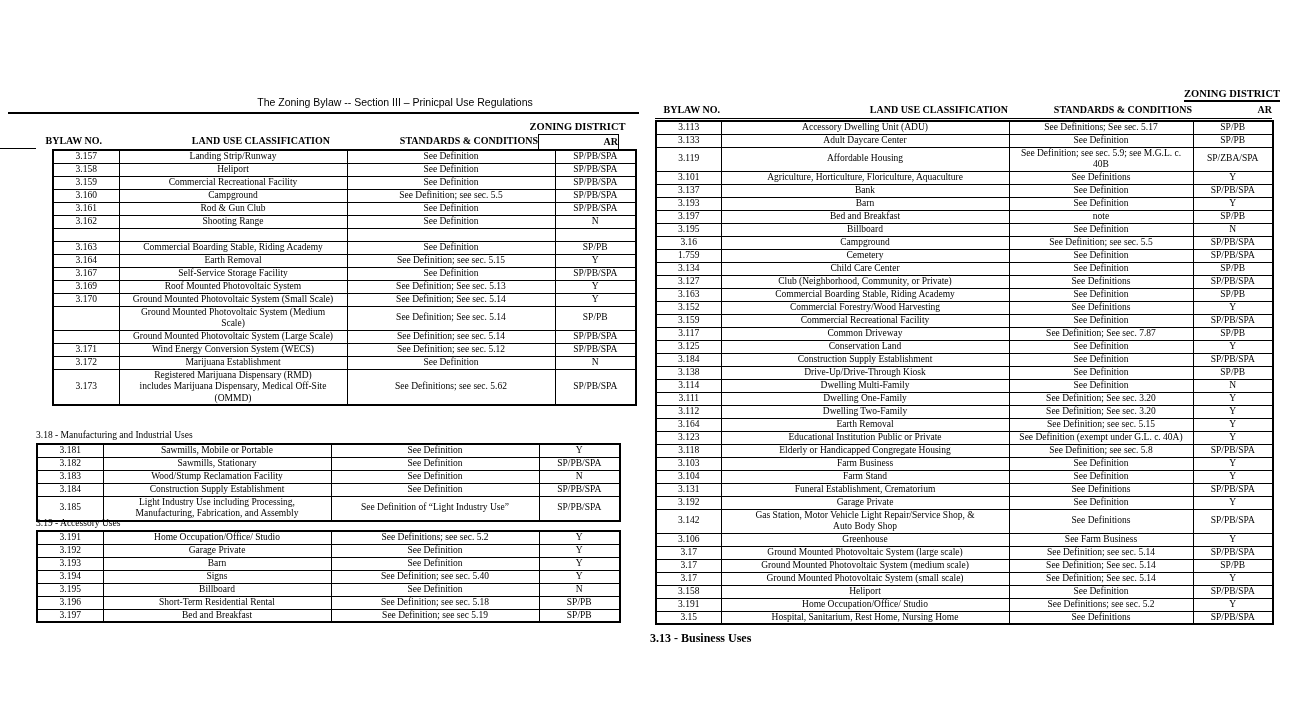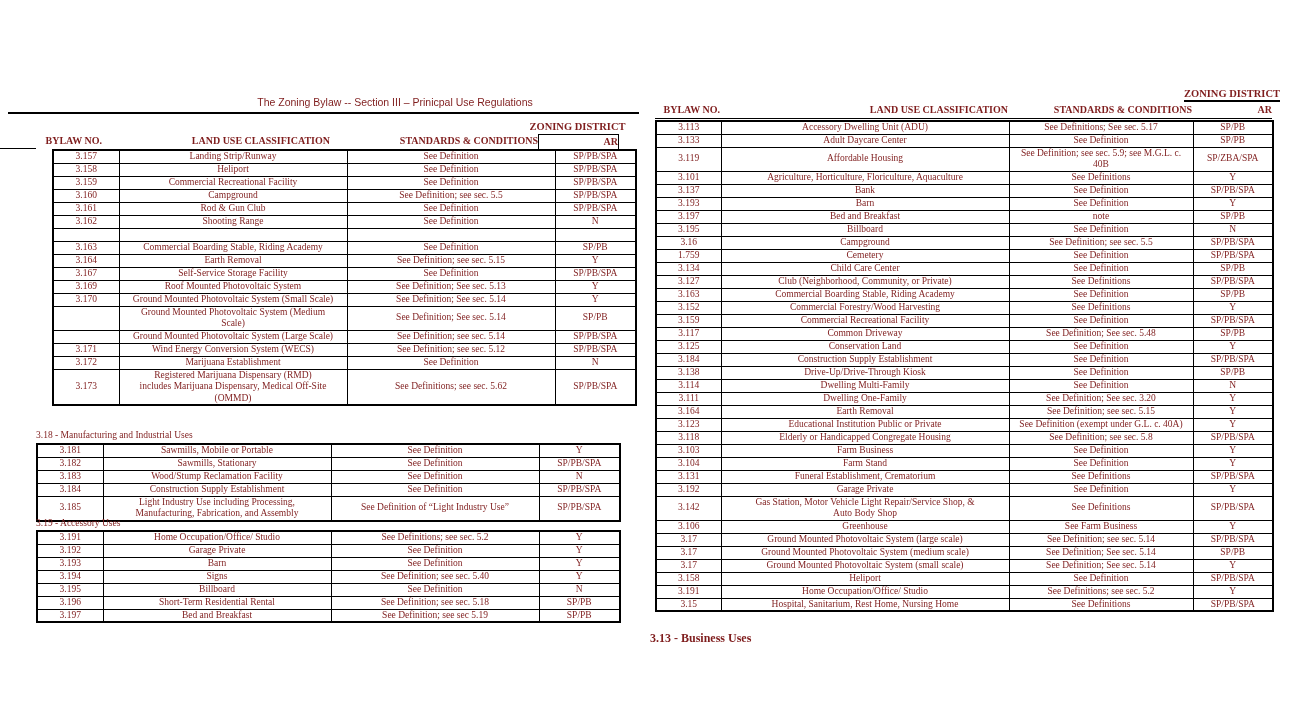--- a/index.html
+++ b/index.html
@@ -1,19 +1,19 @@
 <!DOCTYPE html>
 <html><head>
 <meta charset="utf-8">
 <style>
   * { margin:0; padding:0; box-sizing:border-box; }
   html,body { background:#ffffff; }
   #canvas {
     position:relative; width:1295px; height:724px;
-    background:#ffffff; color:#7f1d1d;
+    background:#ffffff; color:#000000;
     font-family:"Liberation Serif", serif;
     overflow:hidden;
   }
   .abs { position:absolute; }
 
   
   .lp-title {
     left:145px; top:96px; width:500px;
     text-align:center;
     font-family:"Liberation Sans", sans-serif;
@@ -412,21 +412,21 @@
           </tr>
           <tr>
             <td>3.159</td>
             <td>Commercial Recreational Facility</td>
             <td>See Definition</td>
             <td>SP/PB/SPA</td>
           </tr>
           <tr>
             <td>3.117</td>
             <td>Common Driveway</td>
-            <td>See Definition; See sec. 5.48</td>
+            <td>See Definition; See sec. 7.87</td>
             <td>SP/PB</td>
           </tr>
           <tr>
             <td>3.125</td>
             <td>Conservation Land</td>
             <td>See Definition</td>
             <td>Y</td>
           </tr>
           <tr>
             <td>3.184</td>
@@ -442,20 +442,26 @@
           </tr>
           <tr>
             <td>3.114</td>
             <td>Dwelling Multi-Family</td>
             <td>See Definition</td>
             <td>N</td>
           </tr>
           <tr>
             <td>3.111</td>
             <td>Dwelling One-Family</td>
+            <td>See Definition; See sec. 3.20</td>
+            <td>Y</td>
+          </tr>
+          <tr>
+            <td>3.112</td>
+            <td>Dwelling Two-Family</td>
             <td>See Definition; See sec. 3.20</td>
             <td>Y</td>
           </tr>
           <tr>
             <td>3.164</td>
             <td>Earth Removal</td>
             <td>See Definition; see sec. 5.15</td>
             <td>Y</td>
           </tr>
           <tr>

